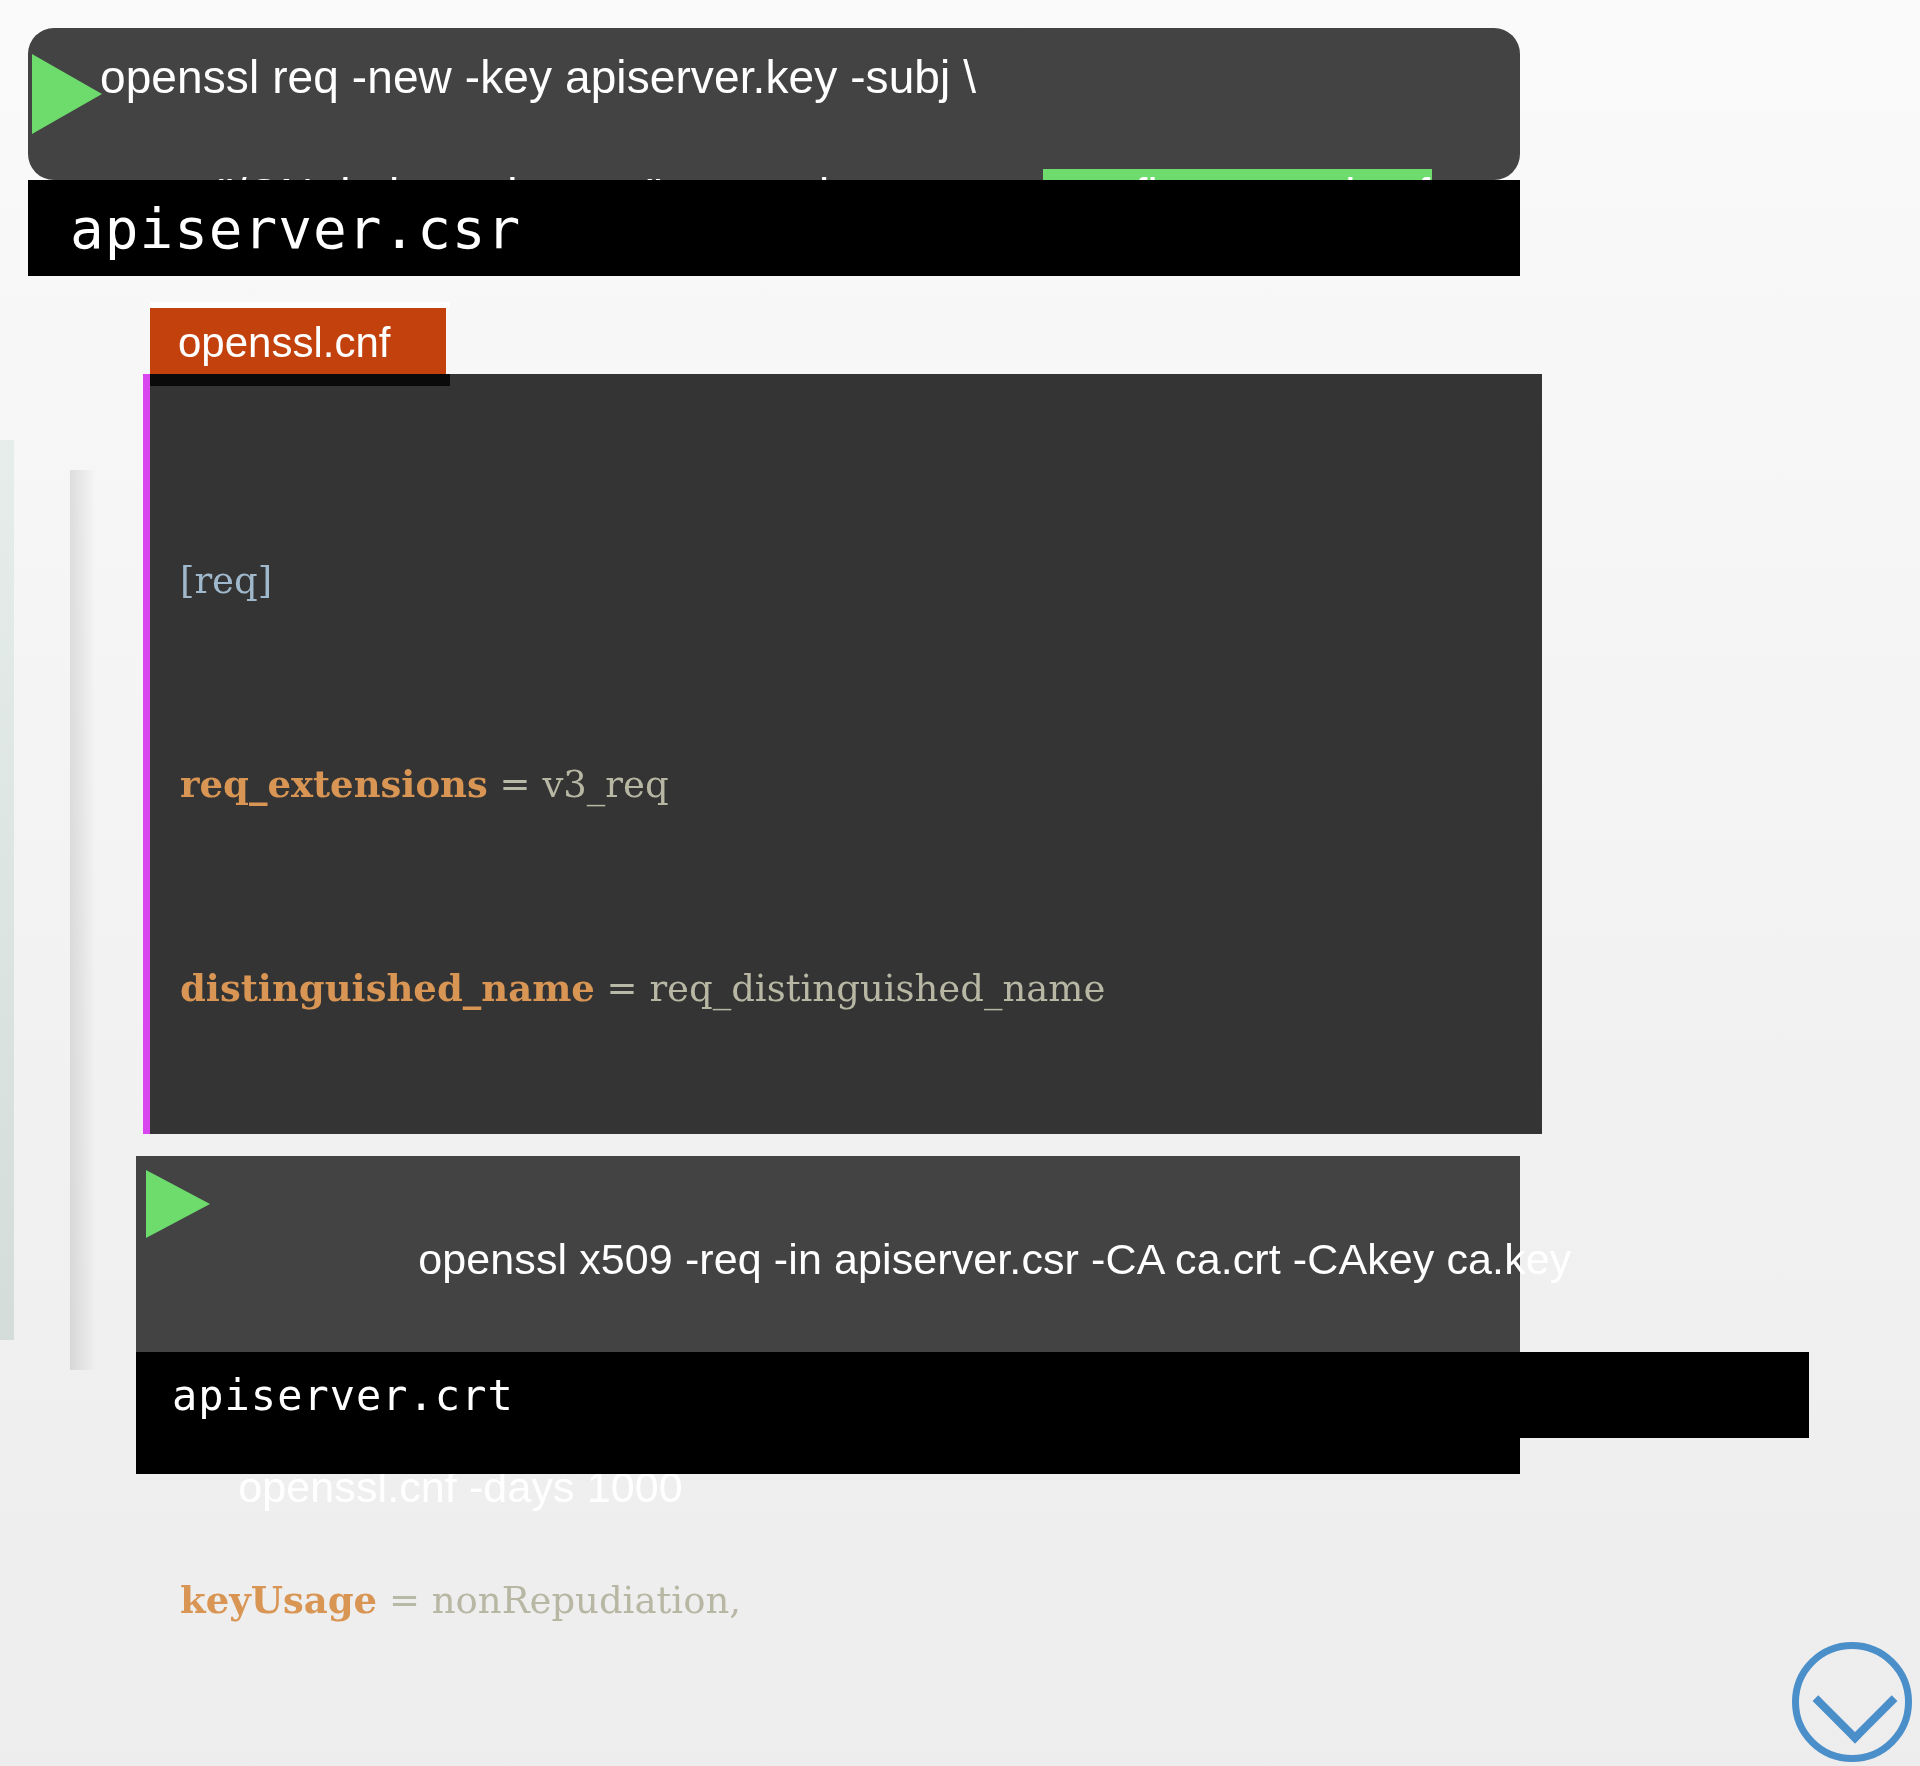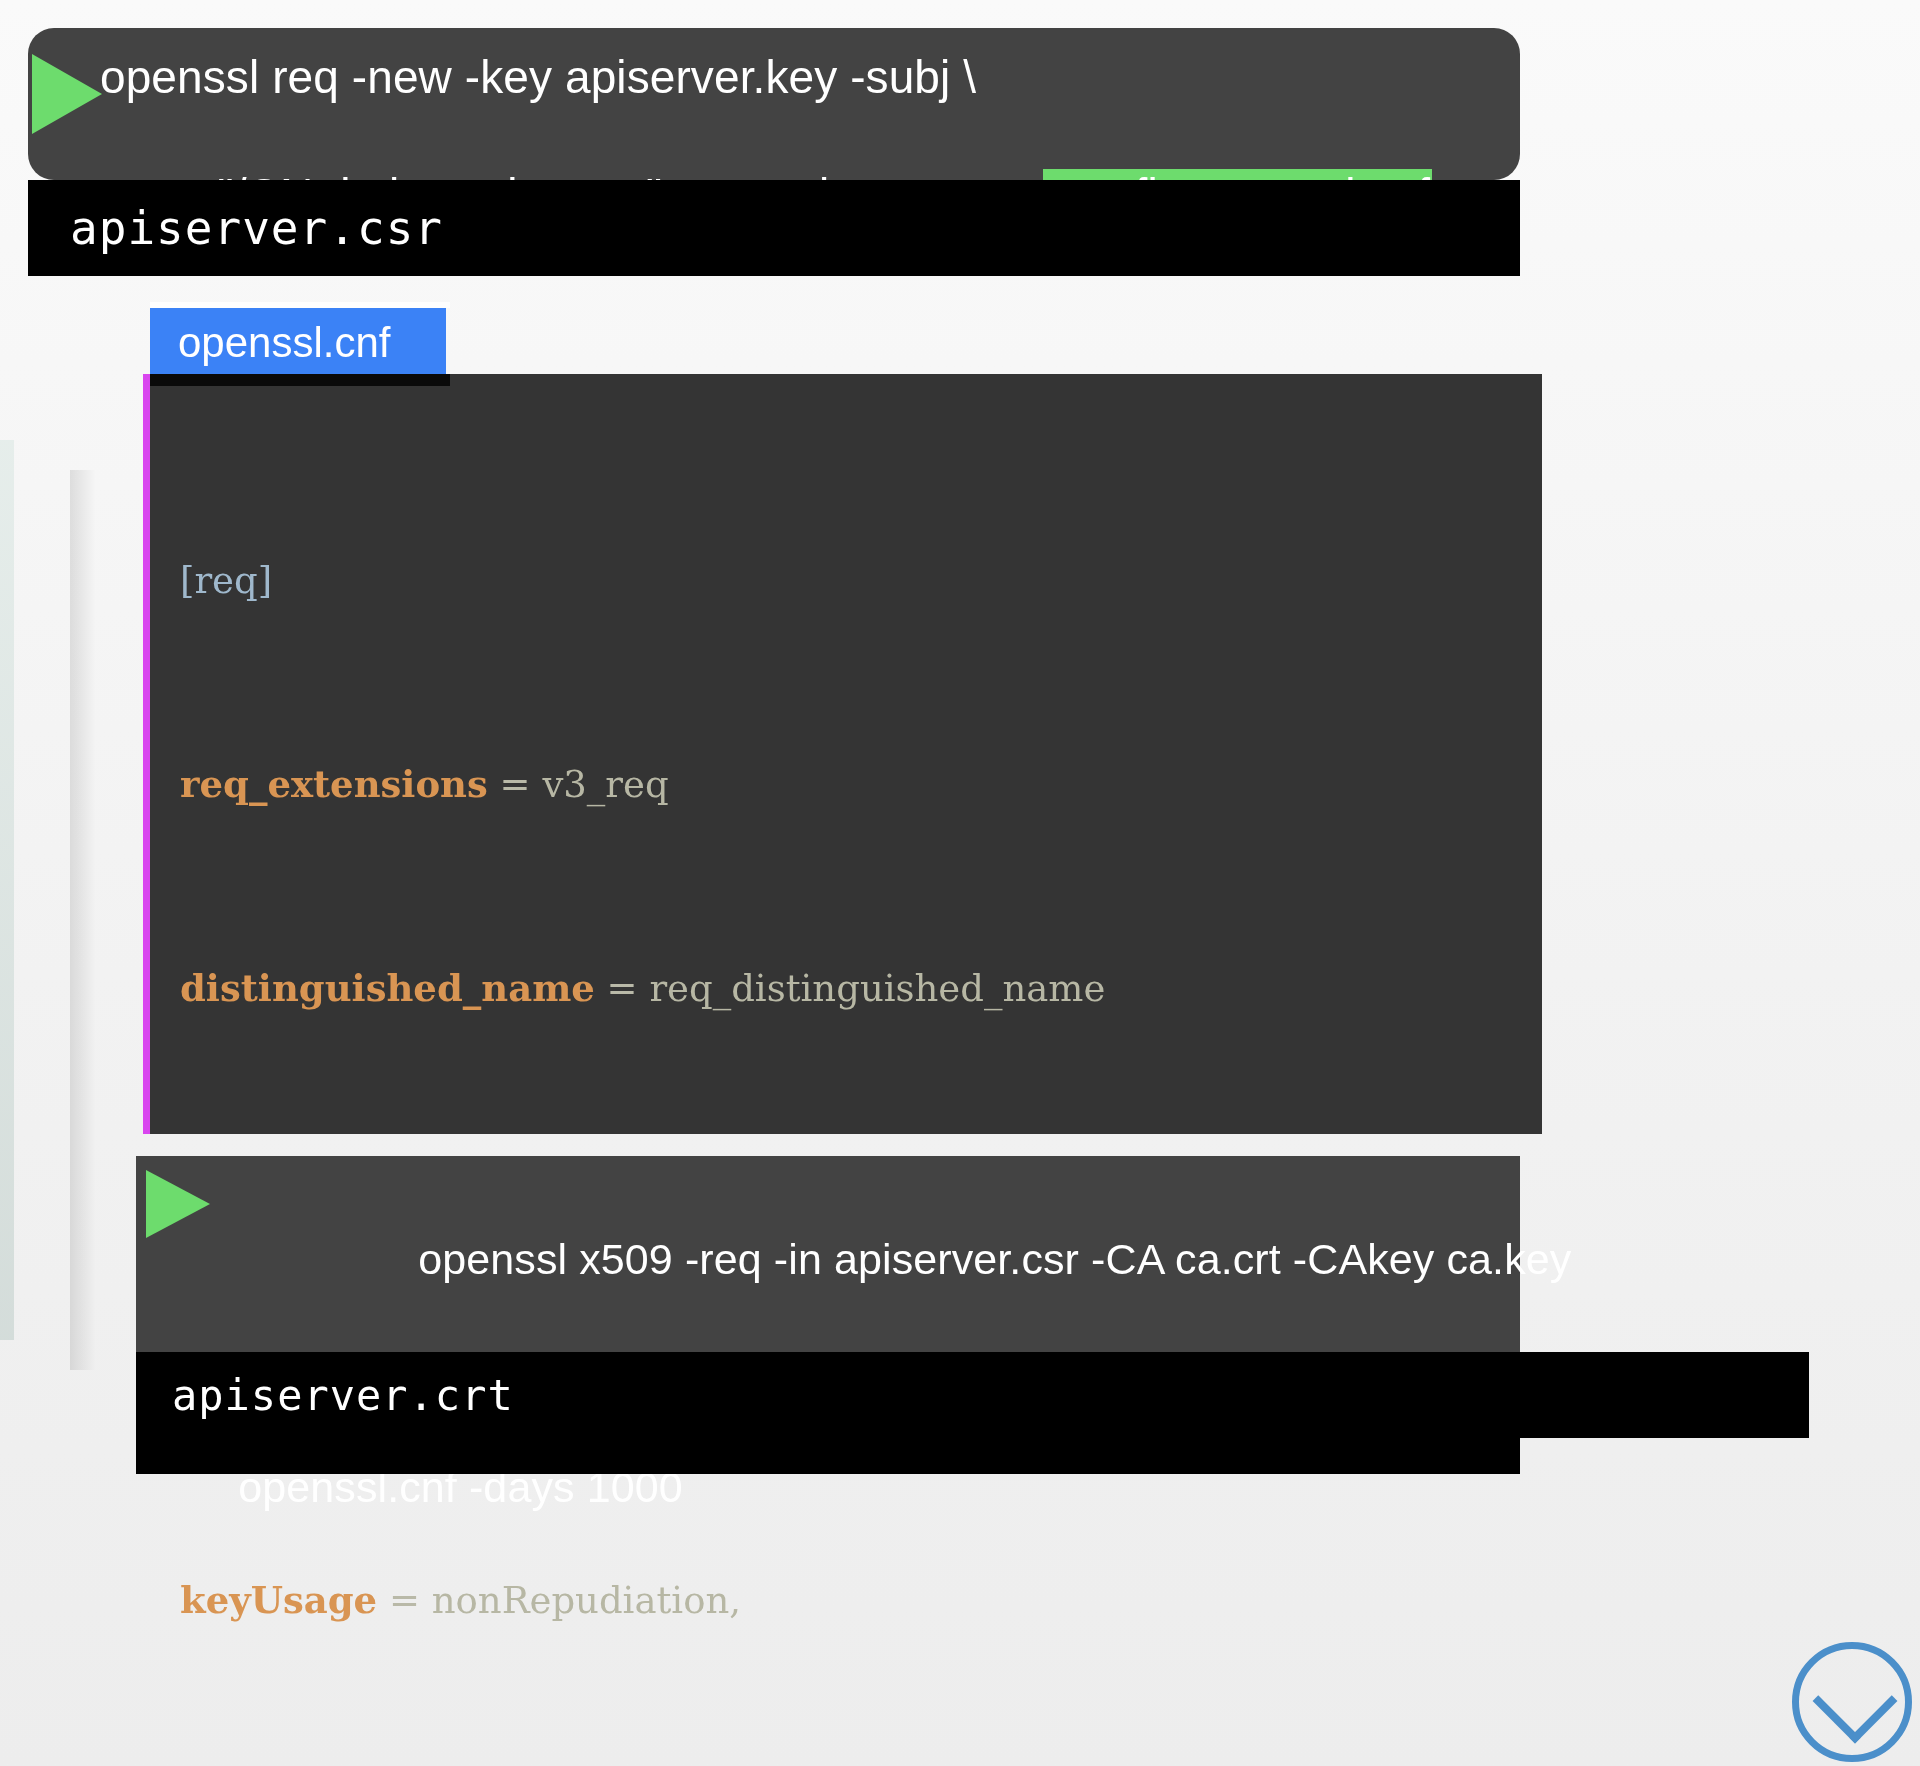--- a/index.html
+++ b/index.html
@@ -89,30 +89,30 @@
   .hl-green {
     background: #6ddc6d;
     color: #ffffff;
     padding: 0 2px;
   }
 
   #top-file {
     left: 28px; top: 180px;
     width: 1492px; height: 96px;
     padding-left: 42px;
-    font-size: 46px;
+    font-size: 56px;
     letter-spacing: 1px;
   }
 
   
   #cnf-tab {
     position: absolute;
     left: 150px; top: 308px;
     width: 296px; height: 70px;
-    background: #3b82f6;
+    background: #c2410c;
     color: #ffffff;
     display: flex;
     align-items: center;
     padding-left: 28px;
     font-size: 42px;
   }
   #cnf-tab-shadowtop {
     position: absolute;
     left: 150px; top: 302px;
     width: 300px; height: 6px;

